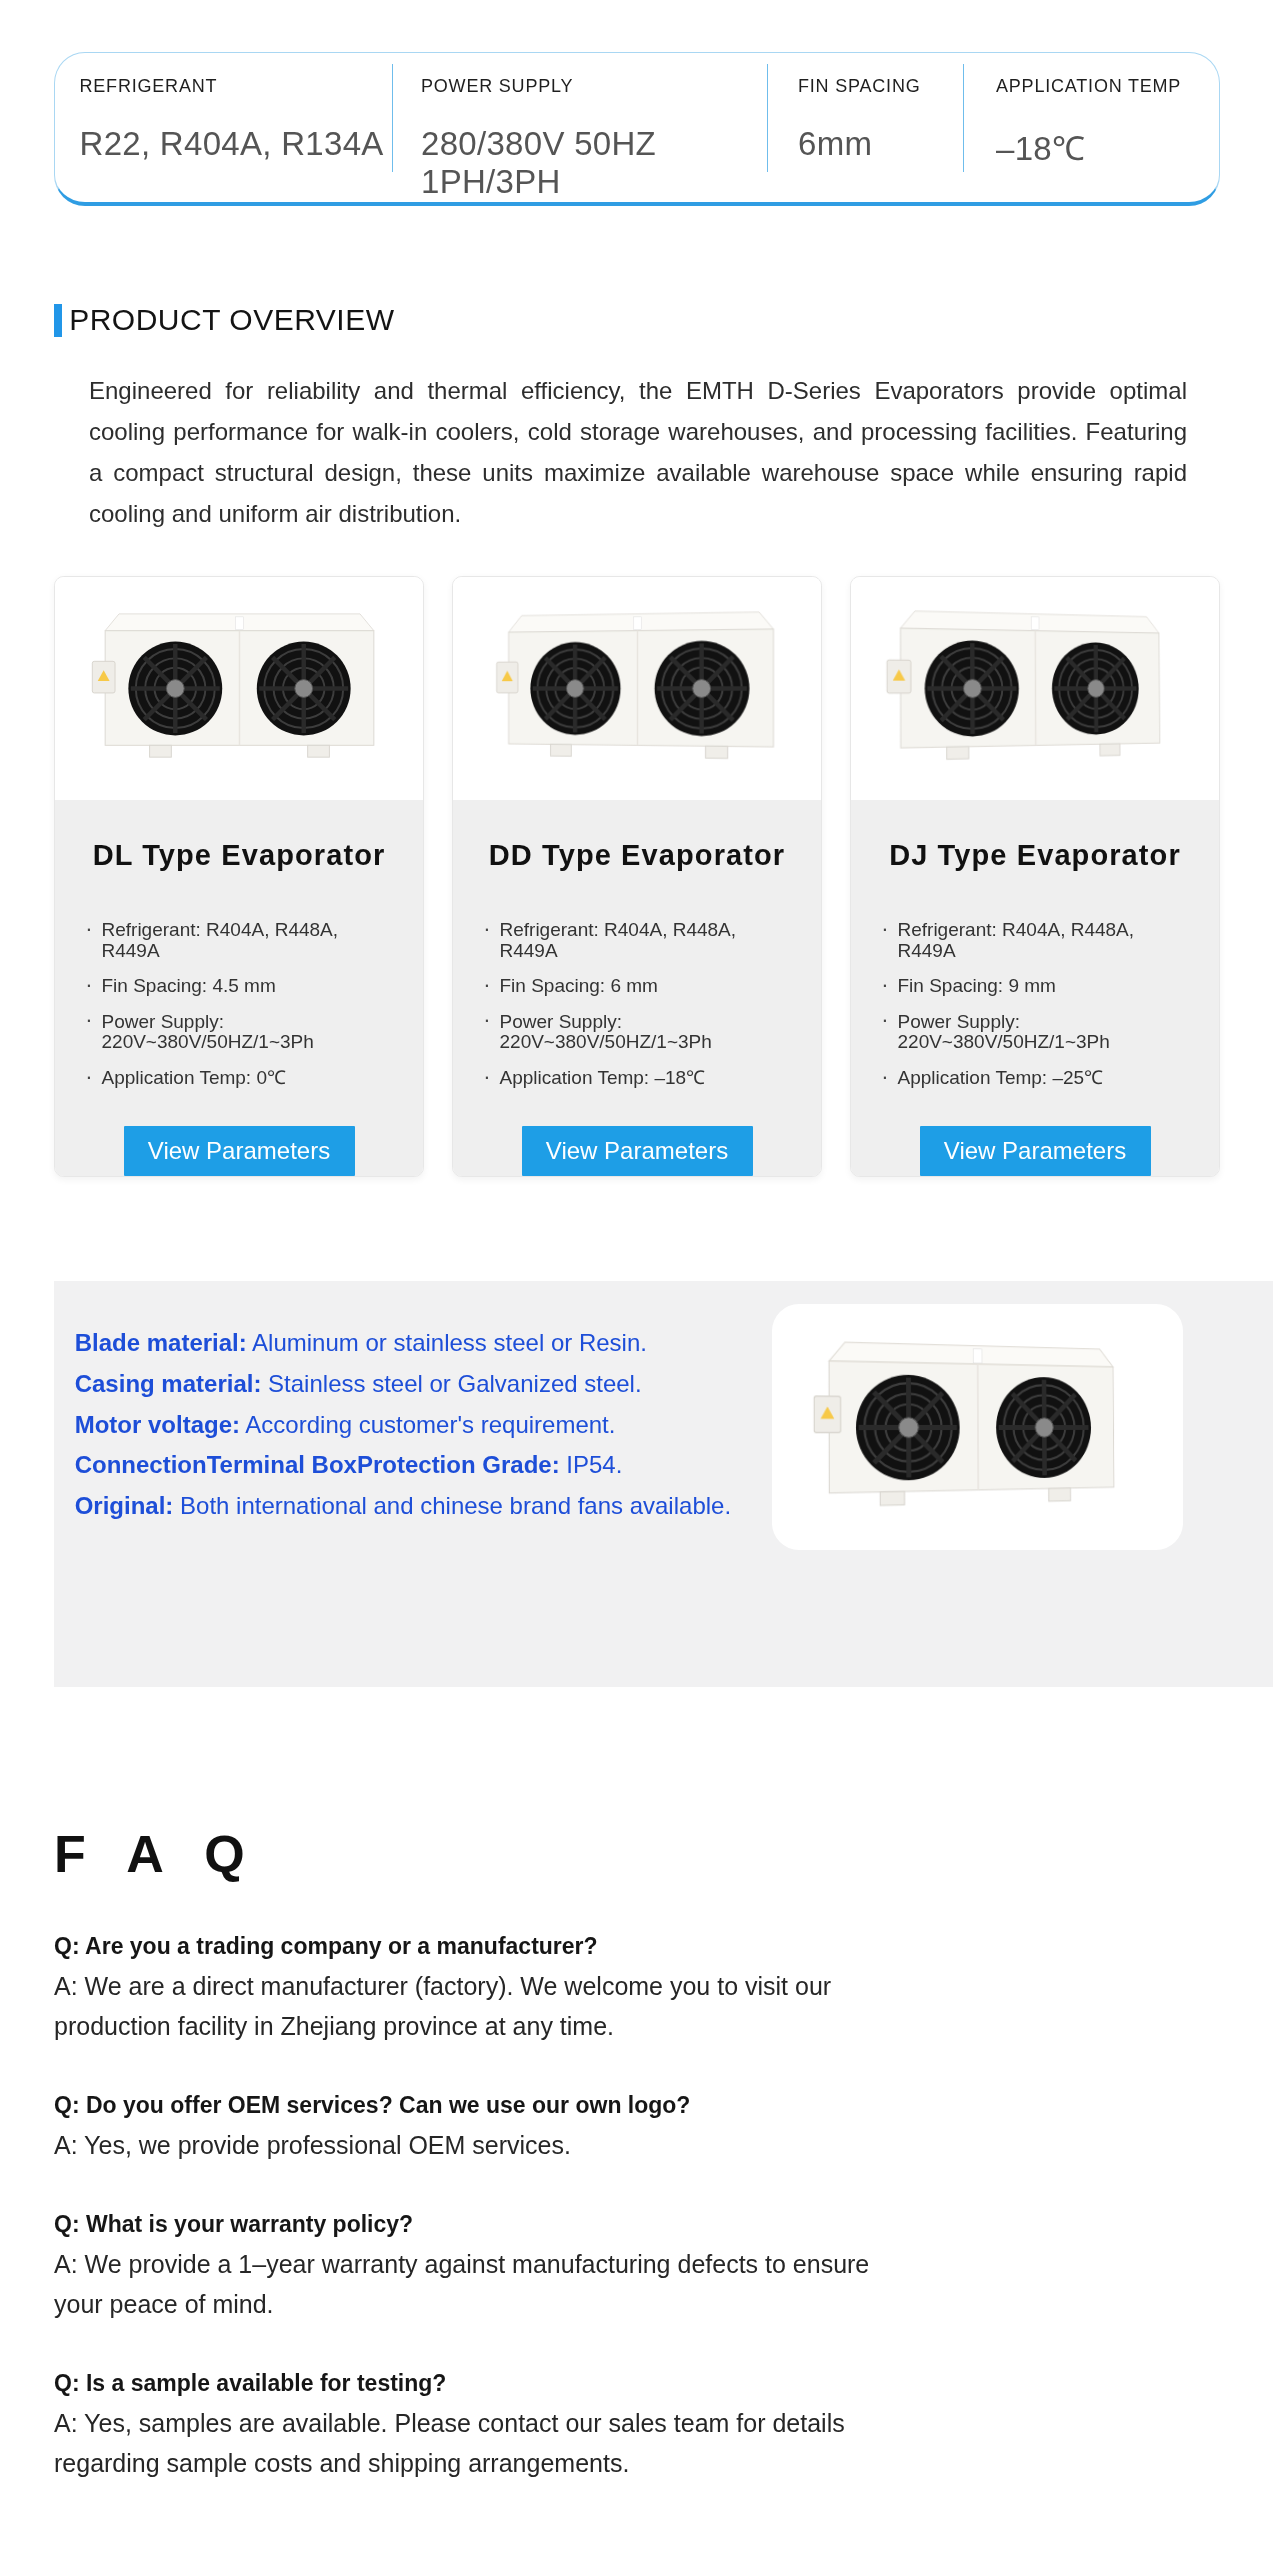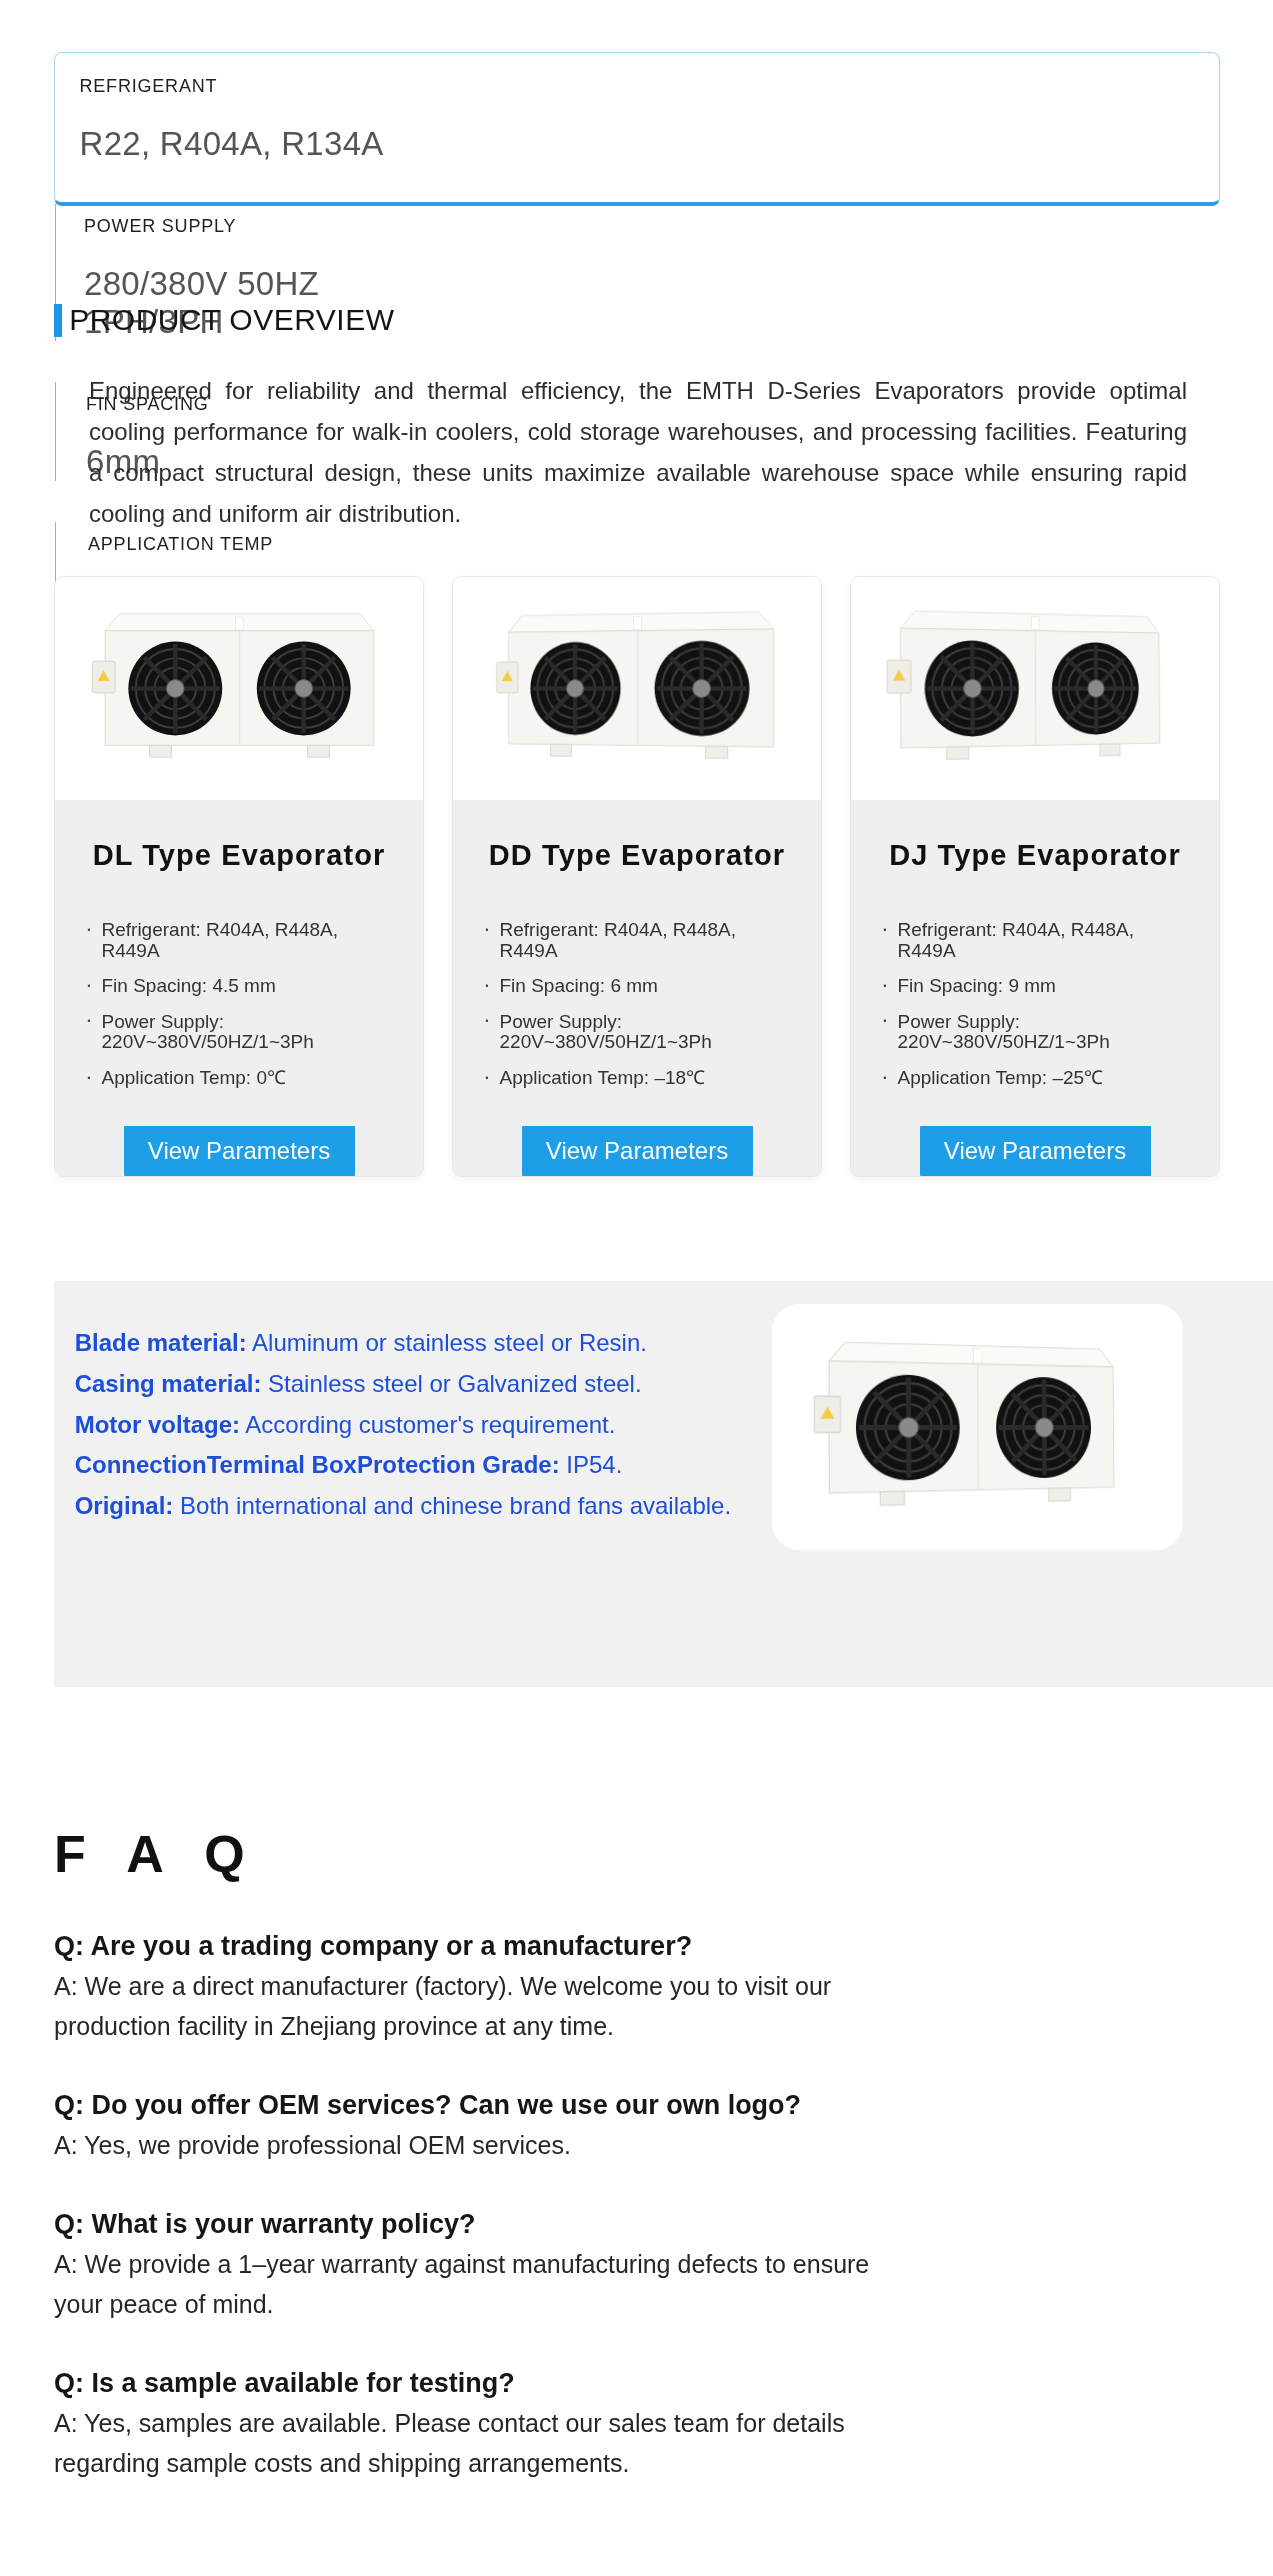--- a/index.html
+++ b/index.html
@@ -6,21 +6,21 @@
   html,body { background:#ffffff; }
   body {
     width:1274px; height:2576px; position:relative;
     font-family:"Liberation Sans", sans-serif; color:#222;
   }
 
   
   .spec-card {
     margin:52px 54px 0 54px; height:154px;
     border:1.6px solid #a9d7f3; border-bottom:4.9px solid #2f9de3;
-    border-radius:8px; display:flex; background:#fff;flex-direction:column;
+    border-radius:31px; display:flex; background:#fff;
   }
   .spec-col { padding-top:12px; margin:11px 0 30px 0; }
   .spec-col.c1 { width:337px; padding-left:24.5px; }
   .spec-col.c2 { width:375px; padding-left:28px; border-left:1.6px solid #6fbdec; }
   .spec-col.c3 { width:196px; padding-left:30px; border-left:1.6px solid #6fbdec; }
   .spec-col.c4 { flex:1; padding-left:32px; border-left:1.6px solid #6fbdec; }
   .spec-label { font-size:18px; letter-spacing:0.8px; color:#1f1f1f; font-weight:500; }
   .spec-value { font-size:33px; color:#555; margin-top:28px; letter-spacing:0.3px; }
 
   
@@ -82,21 +82,21 @@
   }
   .photo-card svg { width:326px; height:179px; }
   .tilt { transform:perspective(870px) rotateY(16deg) rotateX(1deg); }
   .tilt-sm { transform:perspective(870px) rotateY(-10deg); }
 
   
   .faq { margin:137px 54px 0 54px; }
   .faq-title { font-size:52px; font-weight:600; color:#111; letter-spacing:14px; }
   .faq-items { margin-top:42px; max-width:827px; }
   .faq-item { margin-bottom:39px; }
-  .faq-q { font-size:27px; font-weight:700; color:#161616; line-height:40px; }
+  .faq-q { font-size:23px; font-weight:700; color:#161616; line-height:40px; }
   .faq-a { font-size:25px; color:#262626; line-height:40px; }
 
   .bottom-spacer { height:117px; }
 
   
   .fanring { fill:none; stroke:#3d3d3d; stroke-width:4; }
   .spoke { stroke:#2a2a2a; stroke-width:9; }
 </style>
 </head>
 <body>

